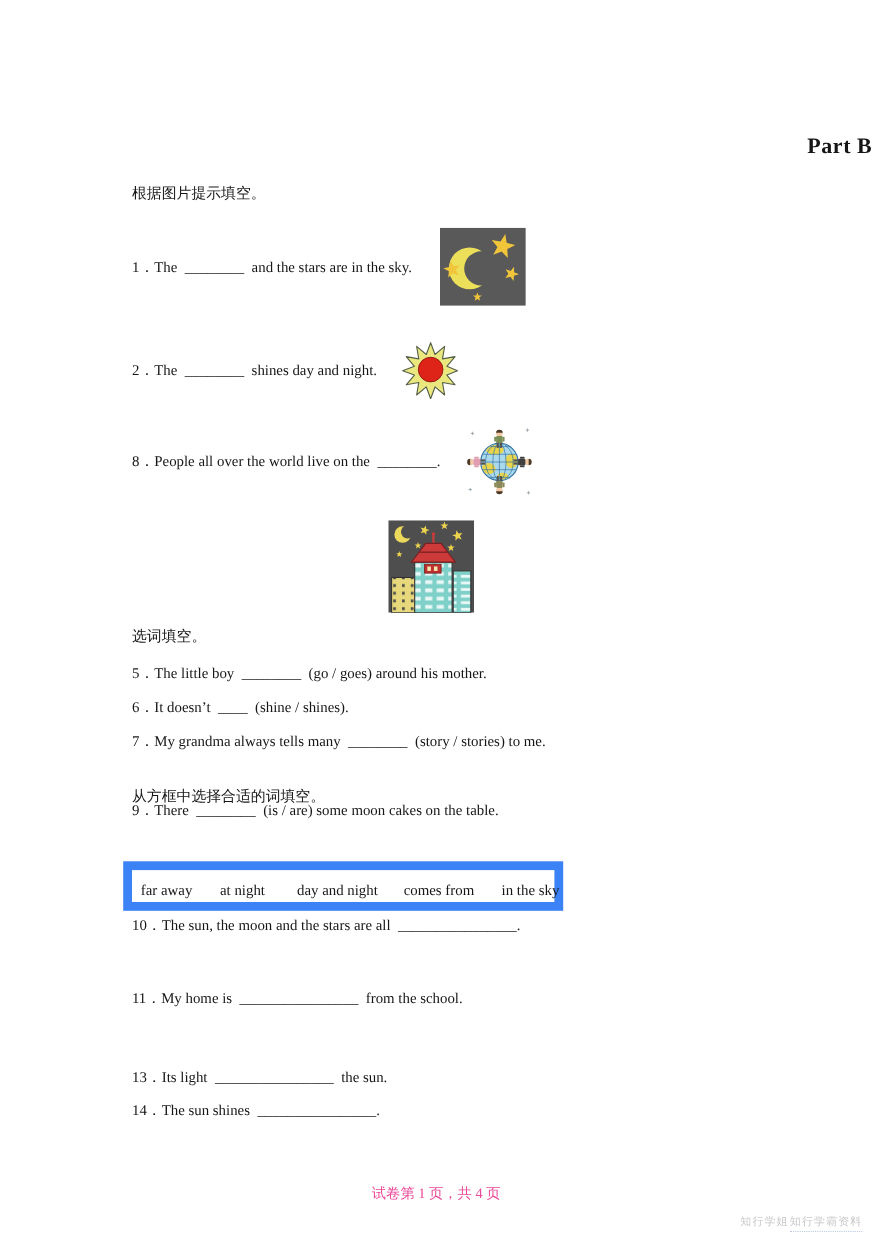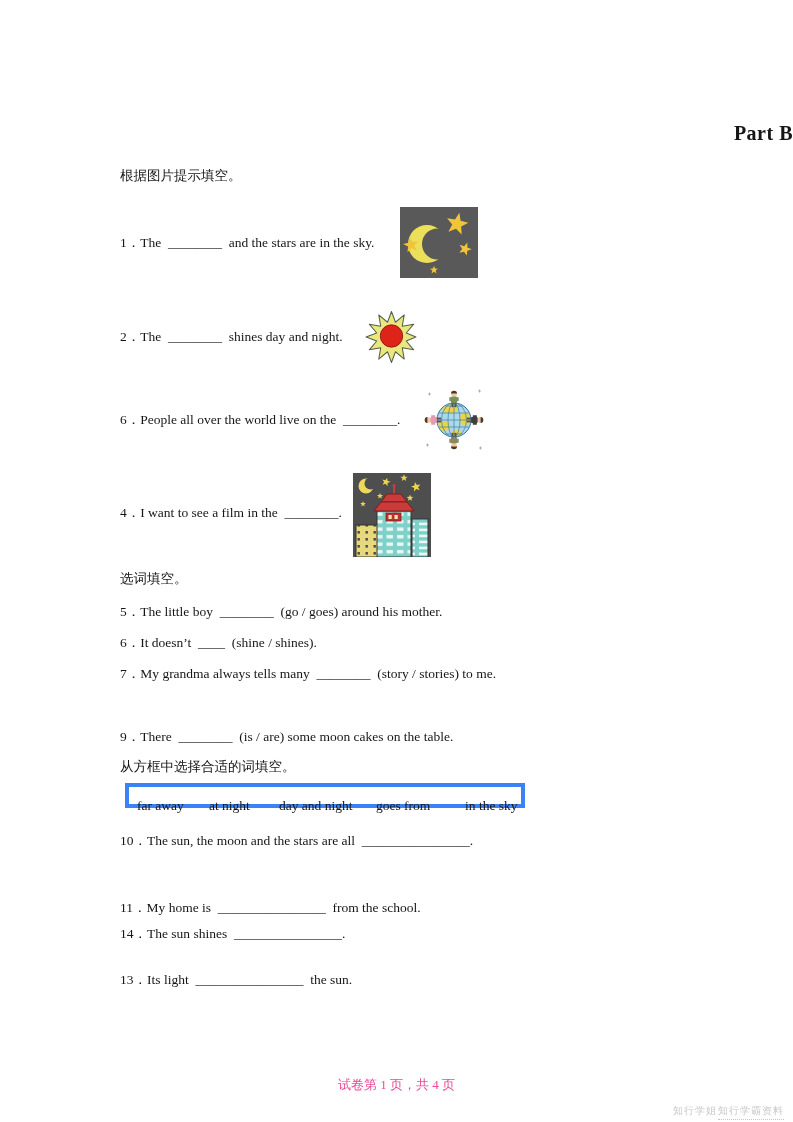--- a/index.html
+++ b/index.html
@@ -2,22 +2,22 @@
 <html><head>
 <meta charset="utf-8">
 <style>
   html,body{margin:0;padding:0;background:#ffffff;}
   .page{position:relative;width:793px;height:1122px;background:#fff;overflow:hidden;
         font-family:"Liberation Serif","DejaVu Serif",serif;color:#161616;}
   .title{position:absolute;top:122px;left:0;width:100%;text-align:right;margin:0;
          font-size:20px;font-weight:bold;letter-spacing:0.5px;}
   .t{position:absolute;left:120px;font-size:13.5px;line-height:18px;white-space:pre;}
   .pic{position:absolute;}
-  .box{position:absolute;left:112px;top:783px;width:400px;height:25px;
-       border:4px solid #3b82f6;box-sizing:border-box;margin-left:13px;}
+  .box{position:absolute;left:112px;top:783px;width:400px;height:45px;
+       border:8px solid #3b82f6;box-sizing:border-box;}
   .bw{position:absolute;top:11px;font-size:13.5px;white-space:pre;}
   .footer{position:absolute;top:1076px;left:0;width:100%;text-align:center;
           font-size:13px;color:#ec4899;}
   .wm{position:absolute;top:1104px;font-size:10px;color:#c8c8c8;
       font-family:Liberation Serif, serif;letter-spacing:1px;}
   .wm-r{border-bottom:1px dotted #bcc8e2;padding-bottom:1px;}
   .shirt{fill:var(--shirt,#7a8f56);}
 </style>
 </head>
 <body>
@@ -54,21 +54,21 @@
     <use href="#star5" fill="#f1c53a" transform="translate(65,42) scale(0.68) rotate(20)"></use>
     <use href="#star5" fill="#f1c53a" transform="translate(34,63) scale(0.42)"></use>
   </svg>
 
   <div class="t" style="top:328px">2．The  ________  shines day and night.</div>
   <svg class="pic" style="left:364px;top:311px" width="56" height="52" viewBox="0 0 55 50">
     <polygon fill="#e9e77d" stroke="#55604a" stroke-width="1" stroke-linejoin="round" points="51,25 41.5,28.9 48.8,37.6 37.6,35.6 39.5,46.7 30.9,39.5 27,50 23.1,39.5 14.5,46.7 16.4,35.6 5.2,37.6 12.5,28.9 2,25 12.5,21.1 5.2,12.4 16.4,14.4 14.5,3.3 23.1,10.5 27,0 30.9,10.5 39.5,3.3 37.6,14.4 48.8,12.4 41.5,21.1"></polygon>
     <circle cx="27" cy="24" r="11" fill="#de2418" stroke="#8a1410" stroke-width="0.8"></circle>
   </svg>
 
-  <div class="t" style="top:411px">6．People all over the world live on the  ________.</div>
+  <div class="t" style="top:411px">8．People all over the world live on the  ________.</div>
   <svg class="pic" style="left:423px;top:382px" width="63" height="74" viewBox="0 0 63 74">
     <clipPath id="gc">
         <circle cx="31" cy="38" r="16.4"></circle>
       </clipPath>
     <g stroke="#9aa4ab" stroke-width="0.8">
       <line x1="5" y1="12" x2="8" y2="12"></line>
         <line x1="6.5" y1="10.5" x2="6.5" y2="13.5"></line>
       <line x1="55" y1="9" x2="58" y2="9"></line>
         <line x1="56.5" y1="7.5" x2="56.5" y2="10.5"></line>
       <line x1="3" y1="63" x2="6" y2="63"></line>
@@ -92,21 +92,20 @@
         <ellipse cx="31" cy="38" rx="12.5" ry="17"></ellipse>
         <line x1="31" y1="21" x2="31" y2="55"></line>
       </g>
     </g>
     <use href="#person" transform="translate(31,38)" style="--shirt:#7a8f56"></use>
     <use href="#person" transform="translate(31,38) rotate(90)" style="--shirt:#3f3f3f"></use>
     <use href="#person" transform="translate(31,38) rotate(180)" style="--shirt:#8a8a5a"></use>
     <use href="#person" transform="translate(31,38) rotate(270)" style="--shirt:#e09cb0"></use>
   </svg>
 
-  <div class="t" style="top:504px">4．I want to see a film in the  ________.</div>
   <svg class="pic" style="left:353px;top:473px" width="78" height="84" viewBox="0 0 78 84">
     <defs>
       <pattern id="winY" width="8" height="7" patternUnits="userSpaceOnUse">
         <rect width="8" height="7" fill="#e7d87b"></rect>
         <rect x="4.5" y="2" width="2.4" height="2.6" fill="#4a4a4a"></rect>
       </pattern>
       <pattern id="winT" width="10.5" height="7.5" patternUnits="userSpaceOnUse">
         <rect width="10.5" height="7.5" fill="#7fd0c8"></rect>
         <rect x="2" y="2" width="6.5" height="3.4" fill="#e9f8f6"></rect>
       </pattern>
@@ -135,33 +134,33 @@
     <rect x="35.5" y="42" width="3.2" height="4" fill="#f5e9b0"></rect>
     <rect x="41.5" y="42" width="3.2" height="4" fill="#f5e9b0"></rect>
   </svg>
 
   <div class="t" style="top:570px">选词填空。</div>
   <div class="t" style="top:603px">5．The little boy  ________  (go / goes) around his mother.</div>
   <div class="t" style="top:634px">6．It doesn’t  ____  (shine / shines).</div>
   <div class="t" style="top:665px">7．My grandma always tells many  ________  (story / stories) to me.</div>
   <div class="t" style="top:728px">9．There  ________  (is / are) some moon cakes on the table.</div>
 
-  <div class="t" style="top:758px">从方框中选择合适的词填空。</div>
+  <div class="t" style="top:715px">从方框中选择合适的词填空。</div>
 
   <div class="box">
     <span class="bw" style="left:8px">far away</span>
     <span class="bw" style="left:80px">at night</span>
     <span class="bw" style="left:150px">day and night</span>
-    <span class="bw" style="left:247px">goes from</span>
+    <span class="bw" style="left:247px">comes from</span>
     <span class="bw" style="left:336px">in the sky</span>
   </div>
 
   <div class="t" style="top:832px">10．The sun, the moon and the stars are all  ________________.</div>
   <div class="t" style="top:899px">11．My home is  ________________  from the school.</div>
   <div class="t" style="top:971px">13．Its light  ________________  the sun.</div>
-  <div class="t" style="top:925px">14．The sun shines  ________________.</div>
+  <div class="t" style="top:1001px">14．The sun shines  ________________.</div>
 
   <div class="footer">试卷第 1 页，共 4 页</div>
 
   <span class="wm" style="left:673px">知行学姐</span>
   <span class="wm wm-r" style="left:718px">知行学霸资料</span>
 
 </div>
 
 </body></html>

